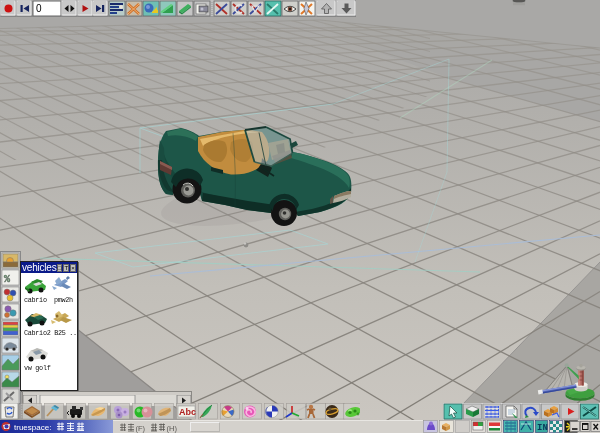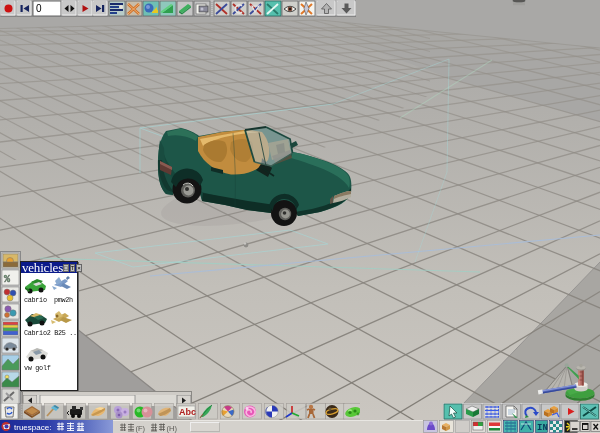--- a/index.html
+++ b/index.html
@@ -431,21 +431,21 @@
 <path d="M 4,150 L 14,141" stroke="#6a6a6a" stroke-width="2"></path>
 <path d="M 13,149 L 6,142" stroke="#9a9a9a" stroke-width="2"></path>
 
 <rect x="2" y="155" width="17" height="14" fill="#e8e4c8"></rect>
 <text x="3" y="165" font-size="7" font-family="Liberation Sans" fill="#5a4a2a">AB</text>
 </g>
 </svg>
 
 <div class="abs" style="left:20px;top:261px;width:58px;height:130px;background:#fff;border:1px solid #222;box-shadow:1px 1px 0 #666">
   <div style="height:11px;background:#0a1a8a;display:flex;align-items:center;padding:0 1px">
-    <span style="color:#fff;font-size:13px;font-family:Liberation Serif, serif;flex:1;line-height:10px;letter-spacing:-0.2px">vehicles</span>
+    <span style="color:#fff;font-size:10px;font-family:Liberation Sans, sans-serif;flex:1;line-height:10px;letter-spacing:-0.2px">vehicles</span>
     <span style="width:9px;height:8px;background:#c0c0c0;border:1px solid #666;font-size:6px;line-height:6px;text-align:center;color:#000">□</span>
     <span style="width:9px;height:8px;background:#c0c0c0;border:1px solid #666;font-size:6px;line-height:6px;text-align:center;color:#000;margin-left:1px">T</span>
     <span style="width:9px;height:8px;background:#c0c0c0;border:1px solid #666;font-size:6px;line-height:7px;text-align:center;color:#000;margin-left:1px">×</span>
   </div>
 </div>
 <svg class="abs" style="left:21px;top:273px" width="56" height="117" viewBox="0 0 56 117">
 <rect x="0" y="0" width="56" height="117" fill="#ffffff"></rect>
 
 <g>
 <path d="M 4,14 L 12,8 L 20,9 L 25,13 L 24,17 L 8,19 Z" fill="#3aa43a"></path>

